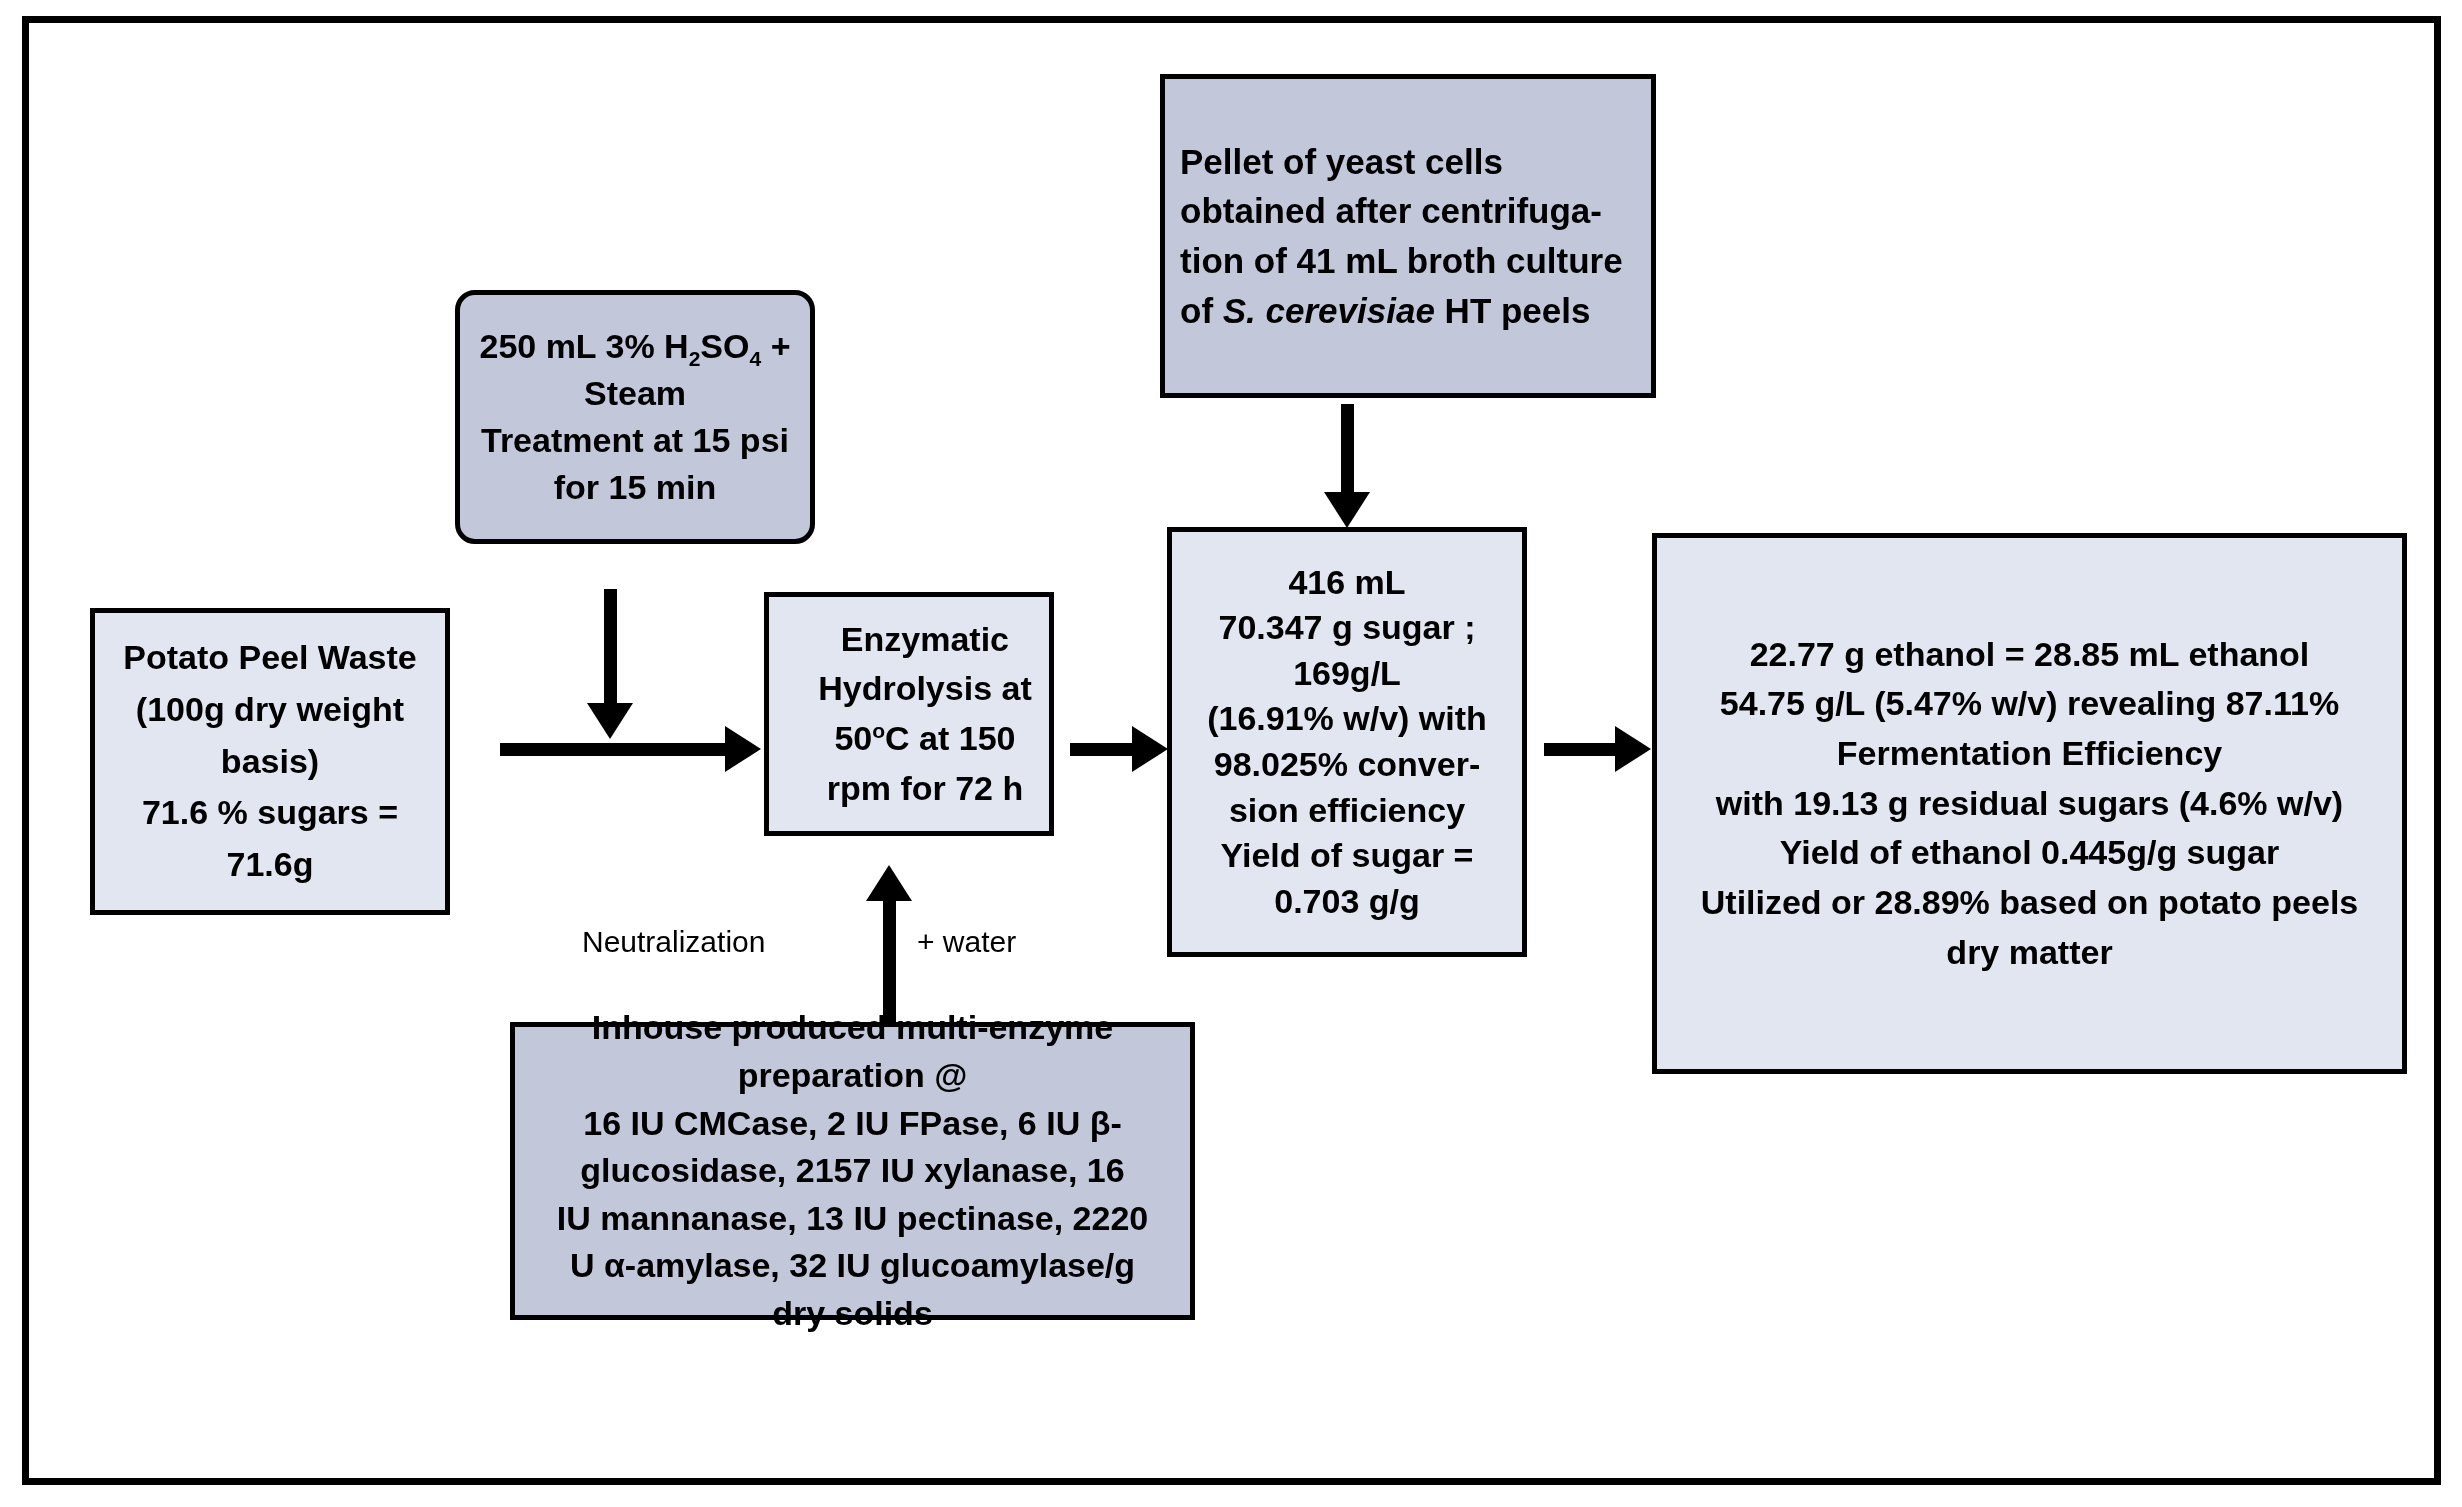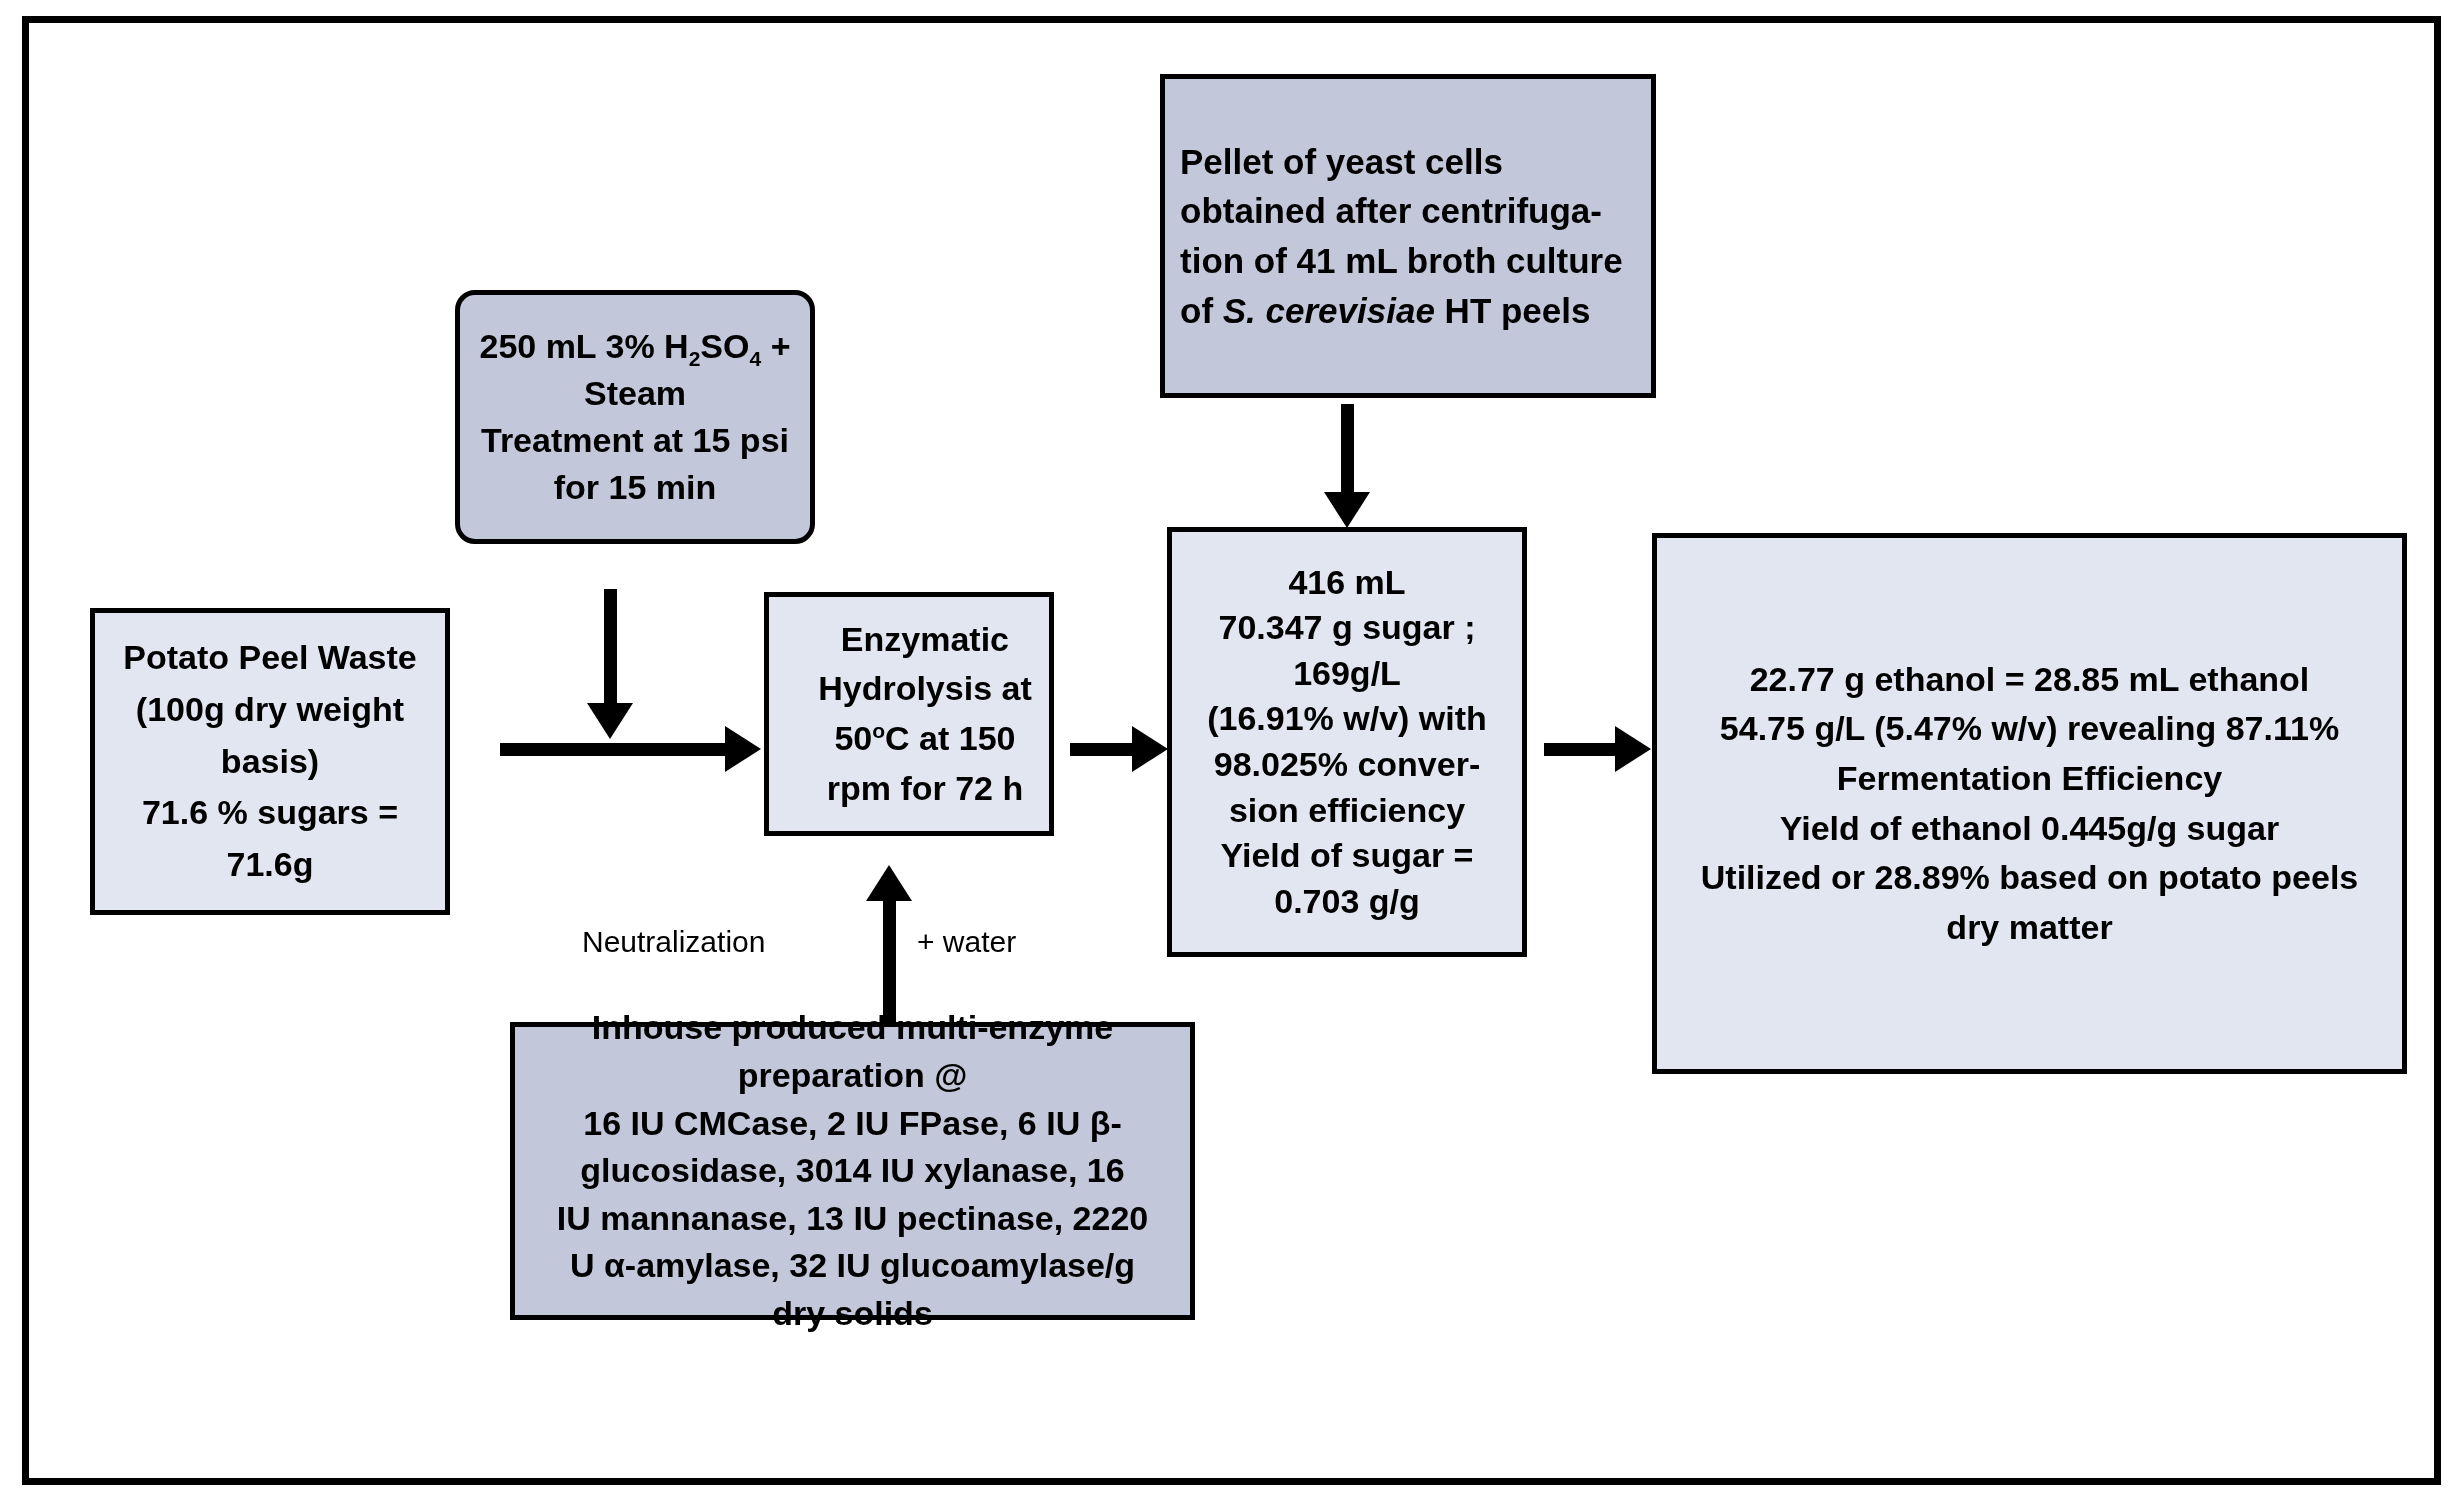--- a/index.html
+++ b/index.html
@@ -154,30 +154,31 @@
     <span class="ln">98.025% conver-</span>
     <span class="ln">sion efficiency</span>
     <span class="ln">Yield of sugar =</span>
     <span class="ln">0.703 g/g</span>
   </div>
 
   <div class="node fill-blue" id="node-ethanol">
     <span class="ln">22.77 g ethanol = 28.85 mL ethanol</span>
     <span class="ln">54.75 g/L (5.47% w/v) revealing 87.11%</span>
     <span class="ln">Fermentation Efficiency</span>
+    <span class="ln">with 19.13 g residual sugars (4.6% w/v)</span>
     <span class="ln">Yield of ethanol  0.445g/g sugar</span>
     <span class="ln">Utilized or 28.89% based on potato peels</span>
     <span class="ln">dry matter</span>
   </div>
 
   <div class="node fill-lav" id="node-enzyme">
     <span class="ln">Inhouse produced  multi-enzyme</span>
     <span class="ln">preparation @</span>
     <span class="ln">16 IU CMCase, 2 IU FPase, 6 IU β-</span>
-    <span class="ln">glucosidase, 3014 IU xylanase,     16</span>
+    <span class="ln">glucosidase, 2157 IU xylanase,     16</span>
     <span class="ln">IU mannanase, 13 IU pectinase, 2220</span>
     <span class="ln">U  α-amylase, 32 IU glucoamylase/g</span>
     <span class="ln">dry solids</span>
   </div>
 
   <div class="conn">
     <div class="vline" style="left:604px;top:589px;height:116px;"></div>
     <div class="arrow-down" style="left:587px;top:703px;"></div>
   </div>
 

